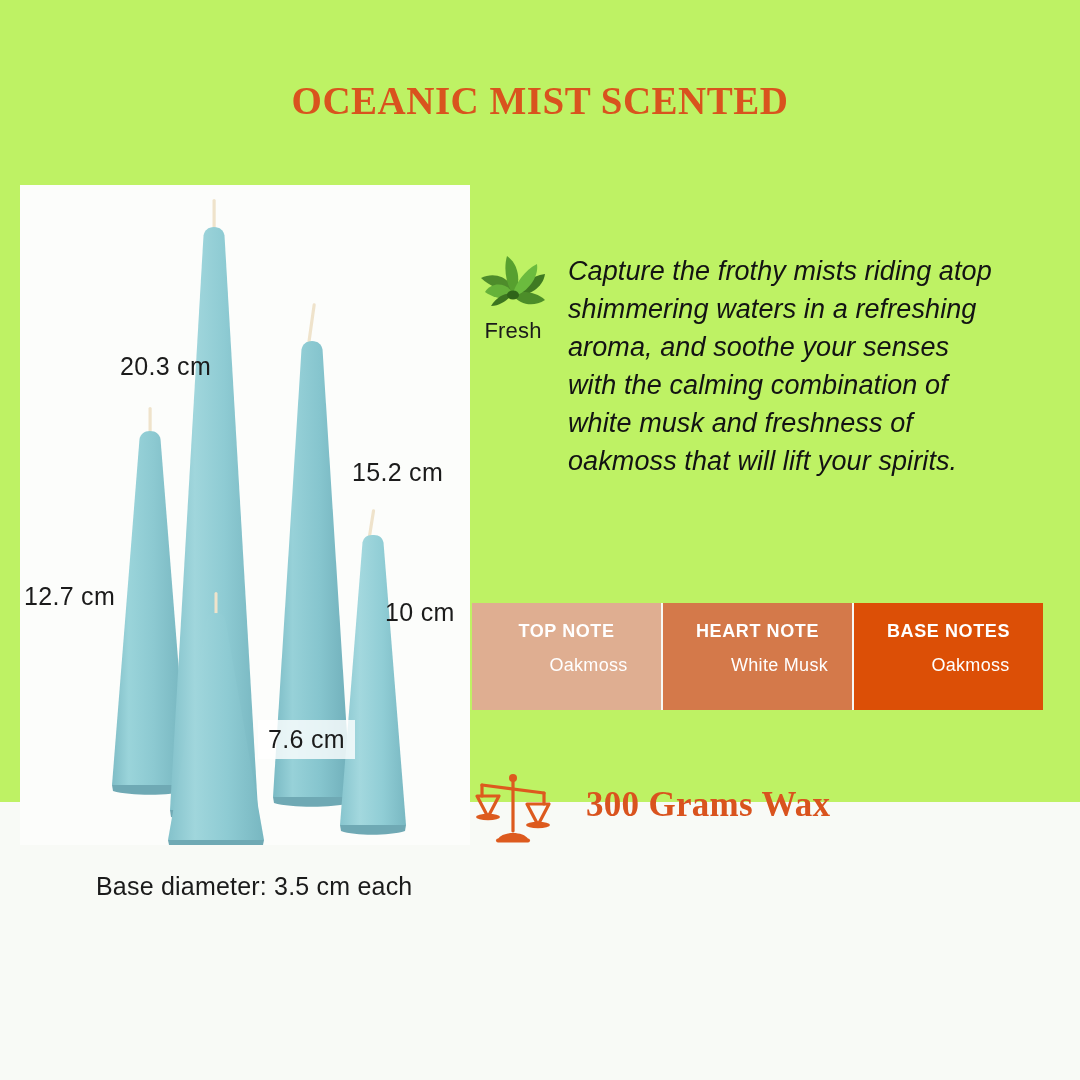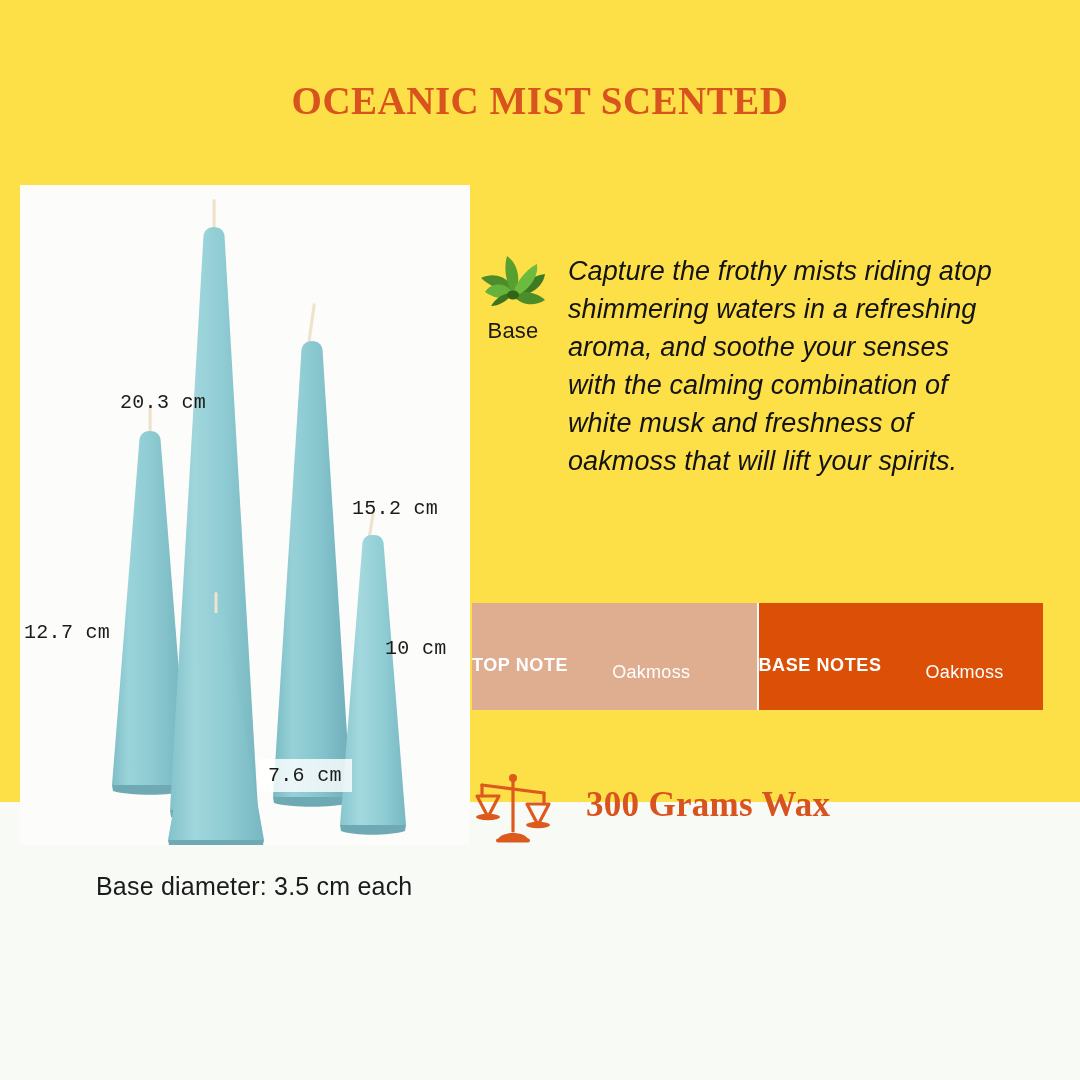--- a/index.html
+++ b/index.html
@@ -12,21 +12,21 @@
     height: 1080px;
     background: #F8FAF6;
     font-family: "Liberation Sans", sans-serif;
     overflow: hidden;
     position: relative;
   }
   #page {
     position: relative;
     width: 1080px;
     height: 802px;
-    background: #fde047;
+    background: #bef264;
   }
 
   
   .title {
     position: absolute;
     top: 78px;
     left: 0;
     width: 1080px;
     text-align: center;
     font-family: "Liberation Serif", serif;
@@ -43,26 +43,25 @@
     left: 20px;
     top: 185px;
     width: 450px;
     height: 660px;
     background: #FCFDFB;
   }
 
   
   .dim {
     position: absolute;
-    font-family: Liberation Mono, monospace;
-    font-size: 20px;
+    font-family: Liberation Sans, sans-serif;
+    font-size: 25px;
     color: #1B1B1B;
     white-space: nowrap;
     letter-spacing: 0.3px;
-    margin-top: 39px;
   }
   .dim.boxed {
     background: rgba(255,255,255,0.80);
     padding: 5px 10px;
   }
   .basecaption {
     position: absolute;
     left: 96px;
     top: 872px;
     font-size: 25px;
@@ -112,21 +111,21 @@
     position: absolute;
     left: 472px;
     top: 603px;
     width: 571px;
     height: 107px;
     display: flex;
   }
   .notecell {
     flex: 1 1 0;
     display: flex;
-    flex-direction: row;
+    flex-direction: column;
     align-items: center;
     justify-content: flex-start;
     padding-top: 18px;
     box-sizing: border-box;
     border-right: 2px solid #F8FAF6;
   }
   .notecell:last-child { border-right: none; }
   .notecell .hd {
     color: #FFFFFF;
     font-weight: bold;
@@ -249,31 +248,35 @@
             <path d="M40 46 C34 38 30 22 34 8 C46 16 48 34 42 46 Z" fill="#57A02F"></path>
             <path d="M40 46 C46 38 58 28 72 26 C70 40 56 48 42 48 Z" fill="#3F7A22"></path>
             <path d="M40 46 C36 36 20 32 12 44 C24 52 36 52 40 48 Z" fill="#66B23A"></path>
             <path d="M40 46 C48 42 64 44 72 52 C60 60 46 56 41 48 Z" fill="#4C8D29"></path>
             <path d="M40 46 C42 36 52 22 64 16 C66 30 54 44 42 48 Z" fill="#6BBB3E"></path>
             <path d="M40 46 C36 50 28 58 18 58 C24 48 34 44 40 46 Z" fill="#3C7520"></path>
             <ellipse cx="40" cy="47" rx="6" ry="4.5" fill="#2F6419"></ellipse>
           </g>
         </svg>
       </div>
-      <div class="notelabel">Base</div>
+      <div class="notelabel">Fresh</div>
     </div>
 
   </div>
 
   <div class="desc">Capture the frothy mists riding atop shimmering waters in a refreshing aroma, and soothe your senses with the calming combination of white musk and freshness of oakmoss that will lift your spirits.</div>
 
   <div class="notes">
     <div class="notecell" style="background:#DFAE91;">
       <div class="hd">TOP NOTE</div>
       <div class="vl">Oakmoss</div>
+    </div>
+    <div class="notecell" style="background:#D4794A;">
+      <div class="hd">HEART NOTE</div>
+      <div class="vl">White Musk</div>
     </div>
     <div class="notecell" style="background:#DC4F06;text-align:right;">
       <div class="hd">BASE NOTES</div>
       <div class="vl">Oakmoss</div>
     </div>
   </div>
 
   <div class="weight">
     <div class="scaleicon">
       <svg width="82" height="80" viewBox="0 0 82 80">

